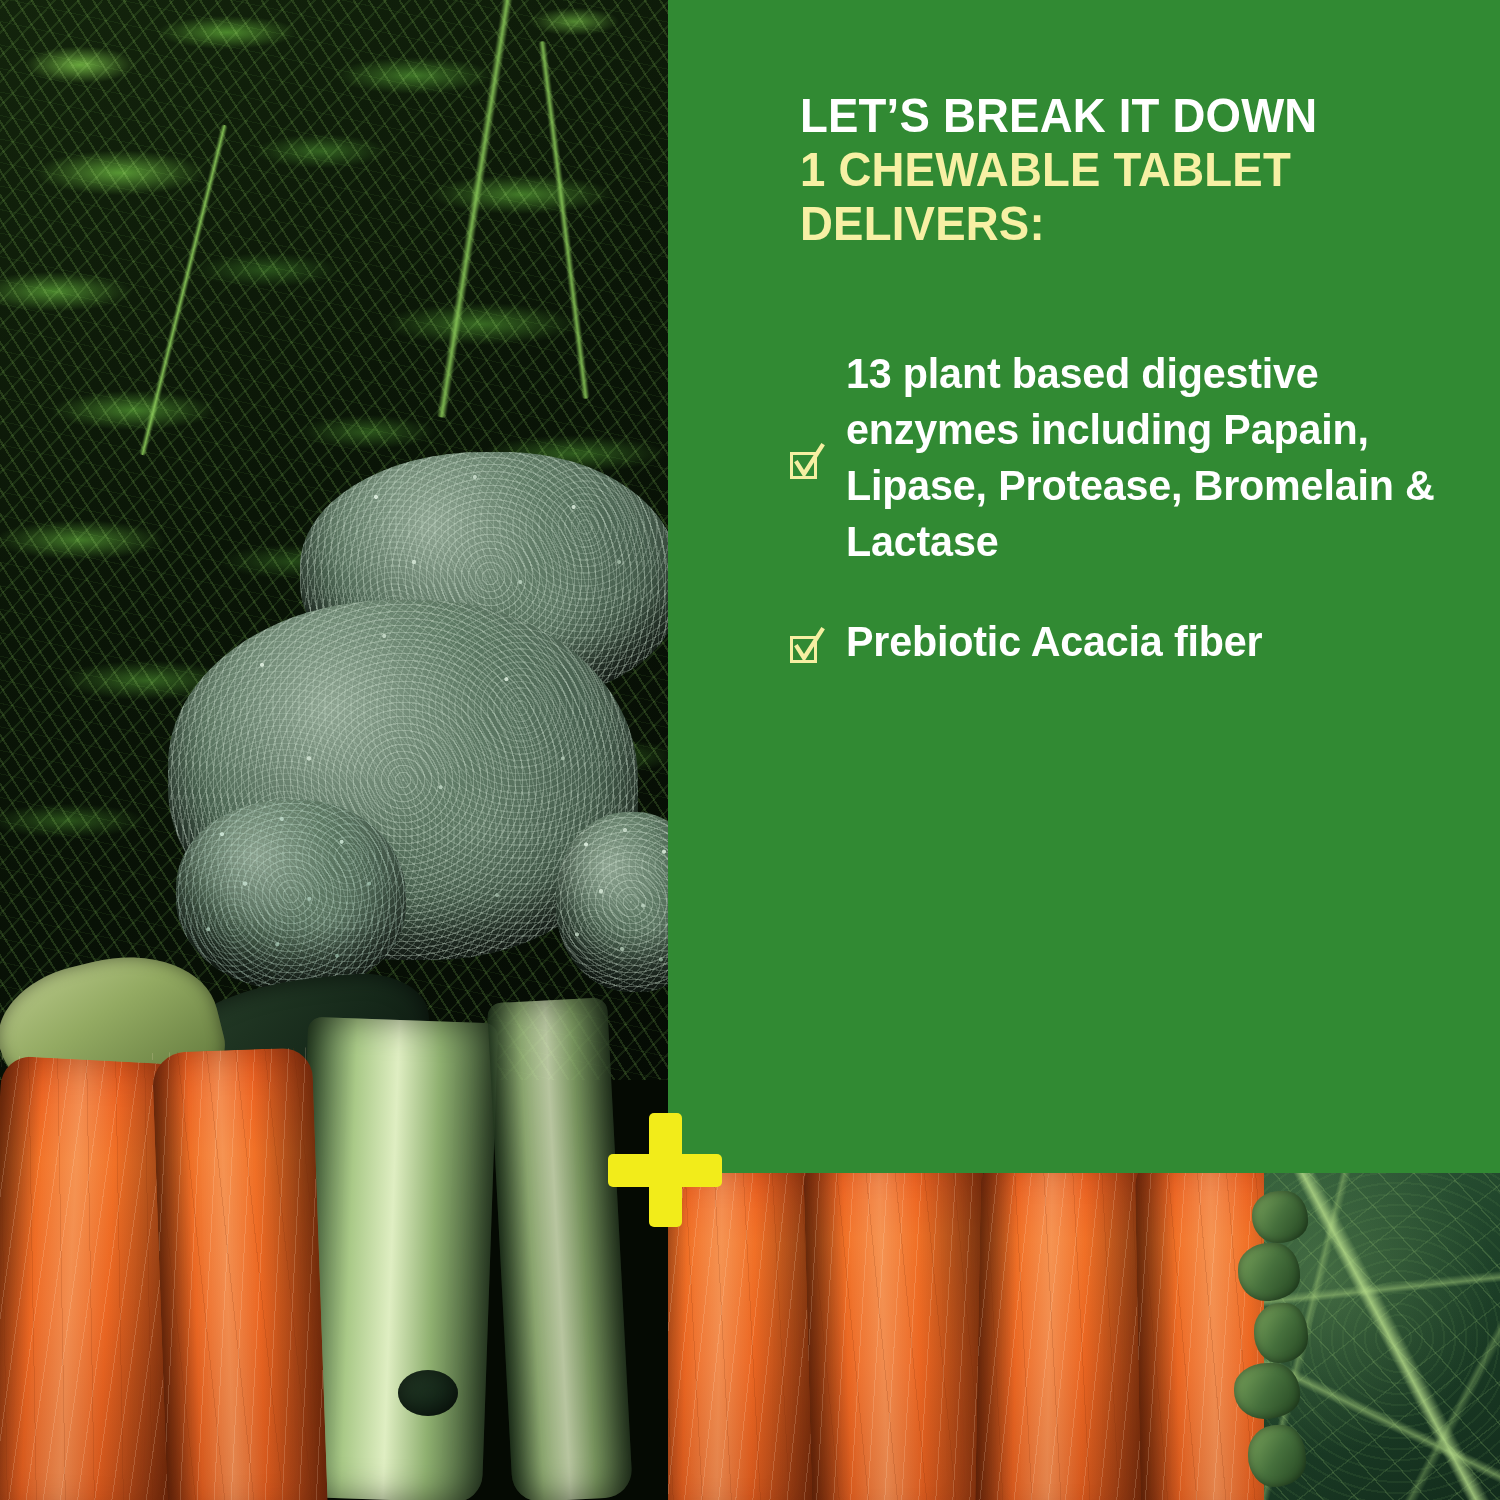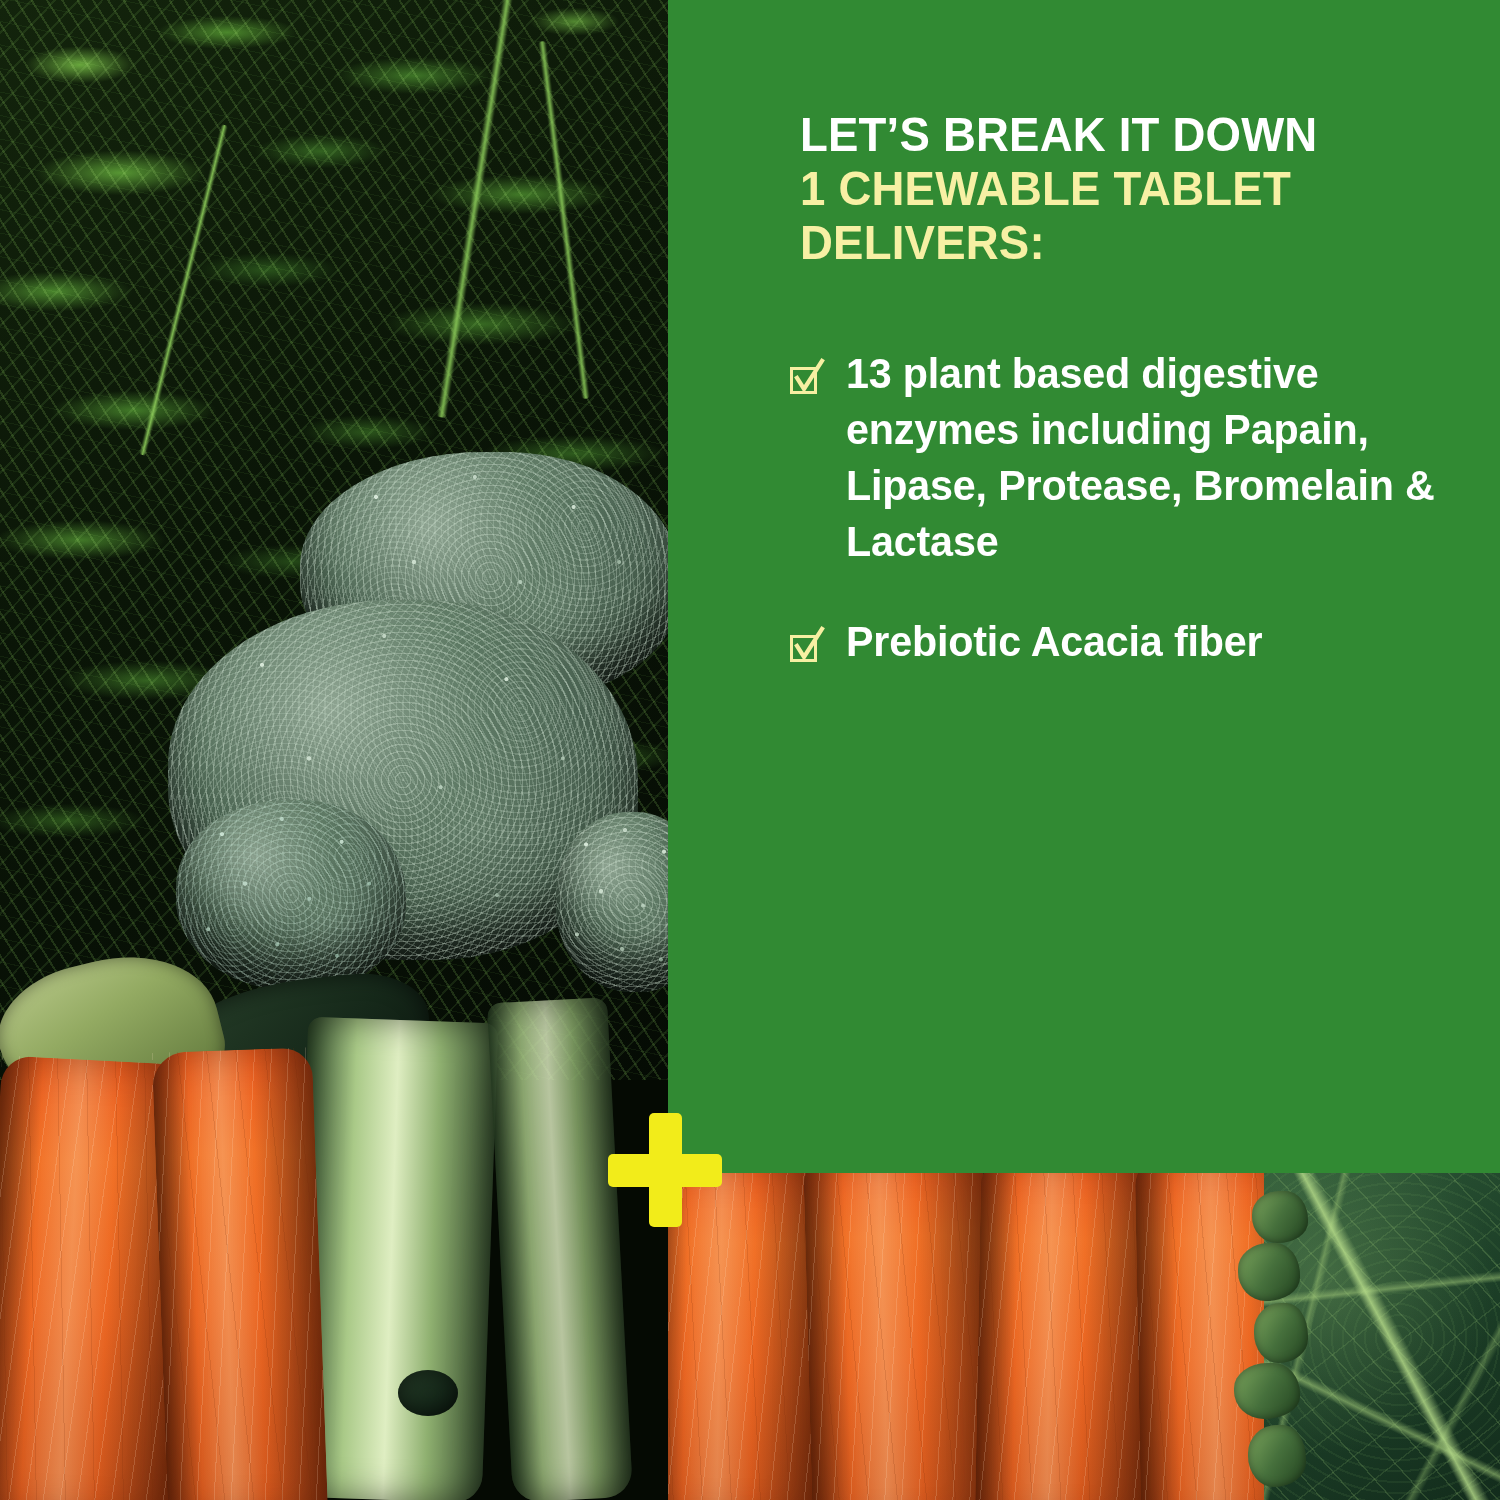--- a/index.html
+++ b/index.html
@@ -152,41 +152,41 @@
     border-radius:50% 40% 55% 45%/45% 55% 40% 50%;
     box-shadow:inset 0 0 10px rgba(0,0,0,.45);
   }
 
   
   #green-panel{
     position:absolute;left:668px;top:0;width:832px;height:1173px;
     background:#318a33;
   }
   .heading-block{
-    position:absolute;left:132px;top:108px;width:660px;
+    position:absolute;left:132px;top:89px;width:660px;
   }
   .h-line{
     font-weight:700;
     letter-spacing:.2px;
     line-height:1.10;
     text-transform:uppercase;
     font-stretch:condensed;
     transform:scaleX(.93);
     transform-origin:left center;
     white-space:nowrap;
   }
   .h-white{font-size:49px;color:#ffffff;}
   .h-yellow{font-size:49px;color:#f7f0a4;}
 
   #bullet-list{
     position:absolute;left:120px;top:346px;width:700px;
   }
   .bullet{
     display:flex;
-    align-items:flex-start;
+    align-items:center;
     margin-bottom:44px;
   }
   .bullet:last-child{margin-bottom:6px;}
   .cbox{
     flex:0 0 auto;
     position:relative;
     width:36px;height:40px;
     margin-right:22px;
     margin-top:13px;
   }

